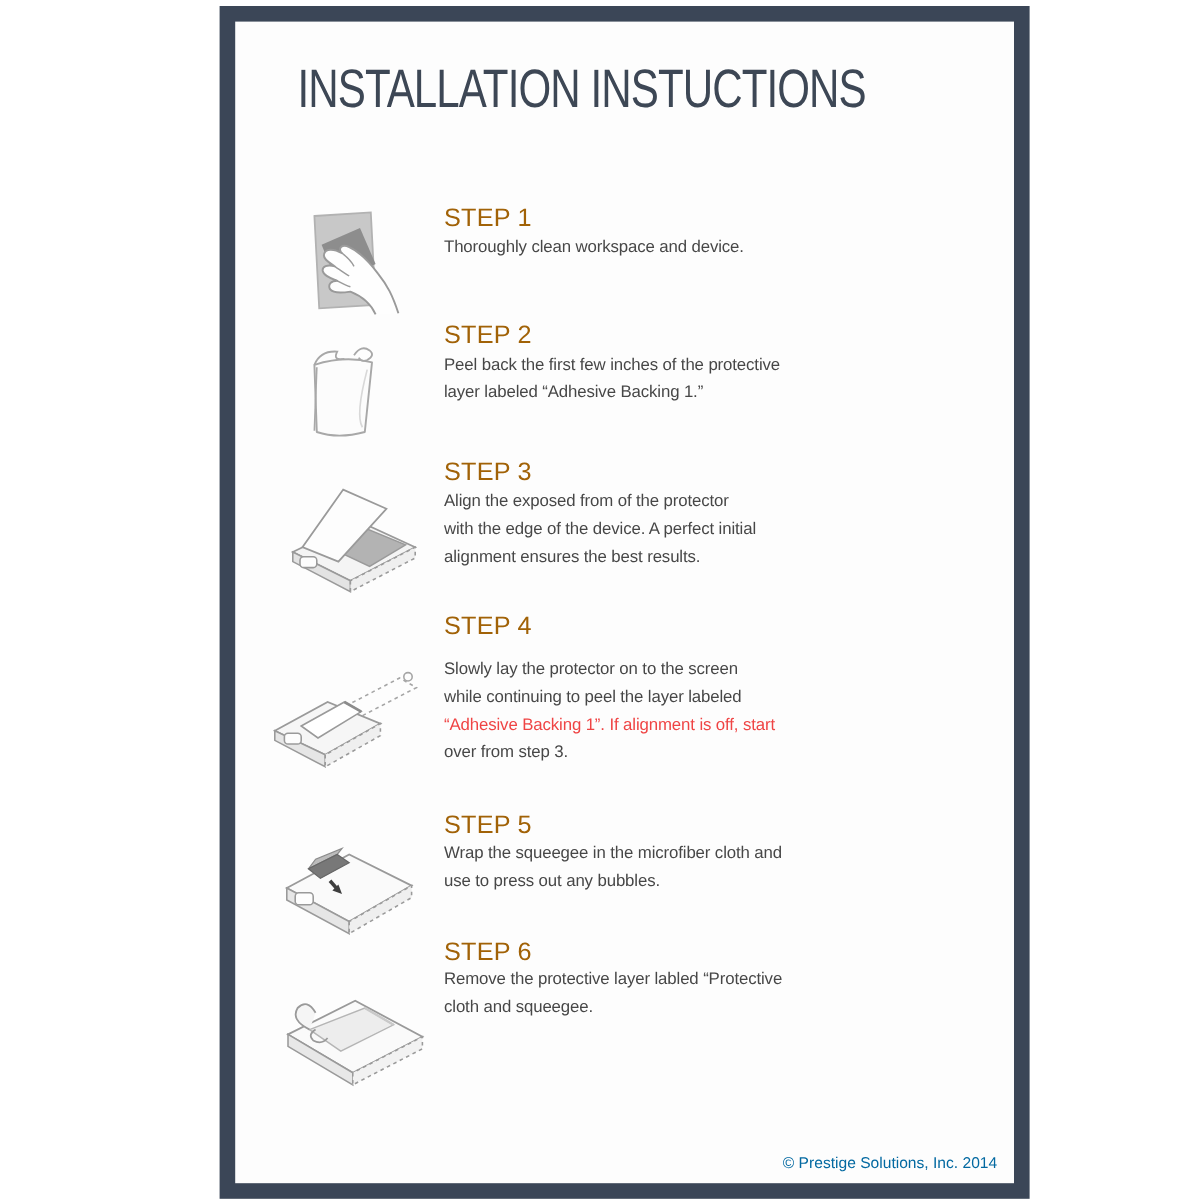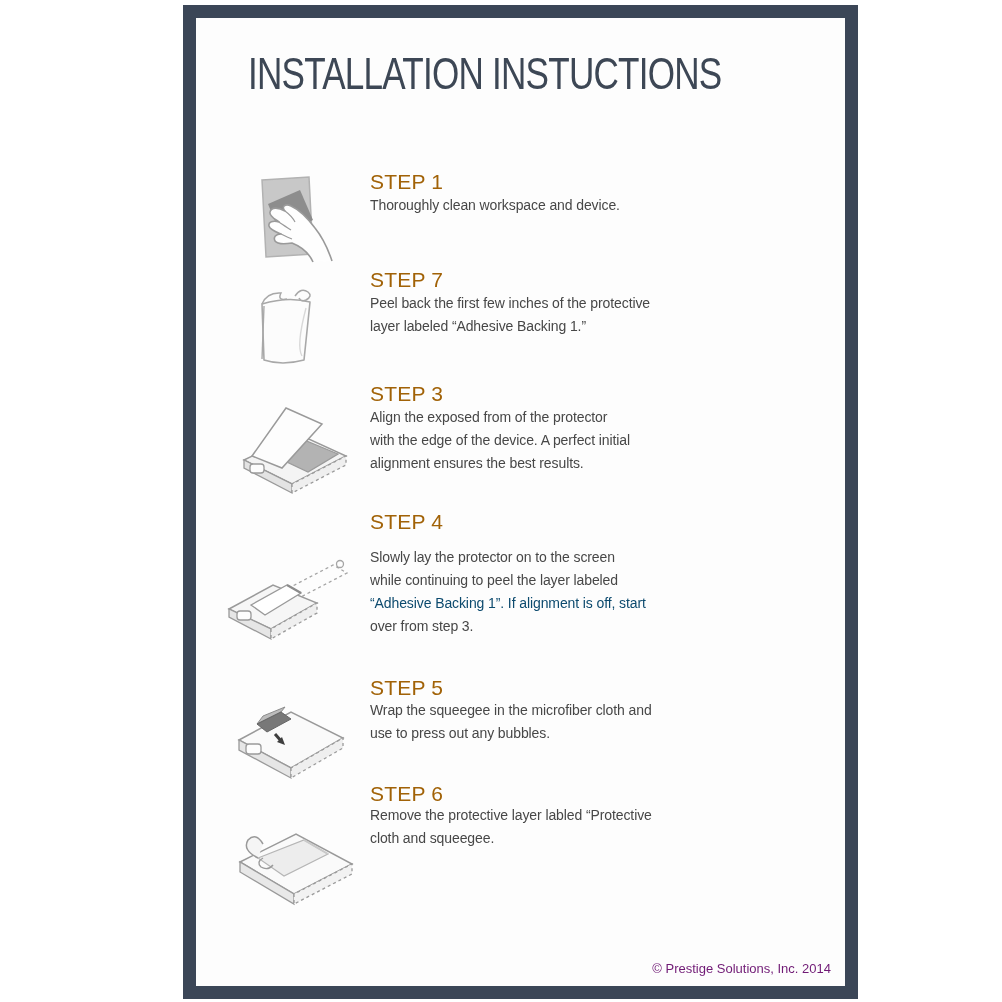--- a/index.html
+++ b/index.html
@@ -17,24 +17,24 @@
     transform:scaleX(0.78);transform-origin:left top;
   }
   .step-heading{
     position:absolute;left:174px;font-size:21px;color:#a16207;letter-spacing:0.2px;
   }
   .step-body{
     position:absolute;left:174px;font-size:14px;line-height:23px;color:#474747;
     letter-spacing:-0.1px;
   }
   .step-body .line{white-space:nowrap;}
-  .faded{color:#0c4a6e;}
+  .faded{color:#ef4444;}
   .icon{position:absolute;}
   .footer{
-    position:absolute;right:14px;bottom:10px;font-size:13px;color:#701a75;
+    position:absolute;right:14px;bottom:10px;font-size:13px;color:#0369a1;
   }
   svg{display:block;}
 </style>
 </head>
 <body>
 
 <div class="card">
 
   <div class="title">INSTALLATION INSTUCTIONS</div>
 
@@ -53,21 +53,21 @@
 
   <div class="icon" style="left:52px;top:268px">
     <svg width="92" height="82" viewBox="0 0 92 82">
       <path d="M14,18 Q40,10 62,16 L56,74 Q34,80 16,74 Z" fill="#fcfcfc" stroke="#a8a8a8" stroke-width="1.6" stroke-linejoin="round"></path>
       <path d="M16,20 L14,73" fill="none" stroke="#a8a8a8" stroke-width="1.4"></path>
       <path d="M14,18 Q19,6 33,7 Q29,15 39,13" fill="none" stroke="#a8a8a8" stroke-width="1.5"></path>
       <path d="M47,10 q6,-9 13,-4 q5,4 -2,8 q-5,2 -7,-2" fill="#fdfdfd" stroke="#a8a8a8" stroke-width="1.5"></path>
       <path d="M58,22 Q48,60 54,70" fill="none" stroke="#d8d8d8" stroke-width="1.4"></path>
     </svg>
   </div>
-  <div class="step-heading" style="top:250px">STEP 7</div>
+  <div class="step-heading" style="top:250px">STEP 2</div>
   <div class="step-body" style="top:274px">
     <div class="line">Peel back the first few inches of the protective</div>
     <div class="line">layer labeled “Adhesive Backing 1.”</div>
   </div>
 
   <div class="icon" style="left:42px;top:378px">
     <svg width="114" height="100" viewBox="0 0 114 100">
       <polygon points="6,64 60,38 108,60 54,88" fill="#f4f4f4" stroke="#9a9a9a" stroke-width="1.5"></polygon>
       <path d="M6,64 L6,72 L54,97 L54,88 Z" fill="#e3e3e3" stroke="#9a9a9a" stroke-width="1.3"></path>
       <path d="M54,88 L54,97 L108,69 L108,60 Z" fill="#efefef" stroke="#9a9a9a" stroke-width="1.3" stroke-dasharray="3 3"></path>

